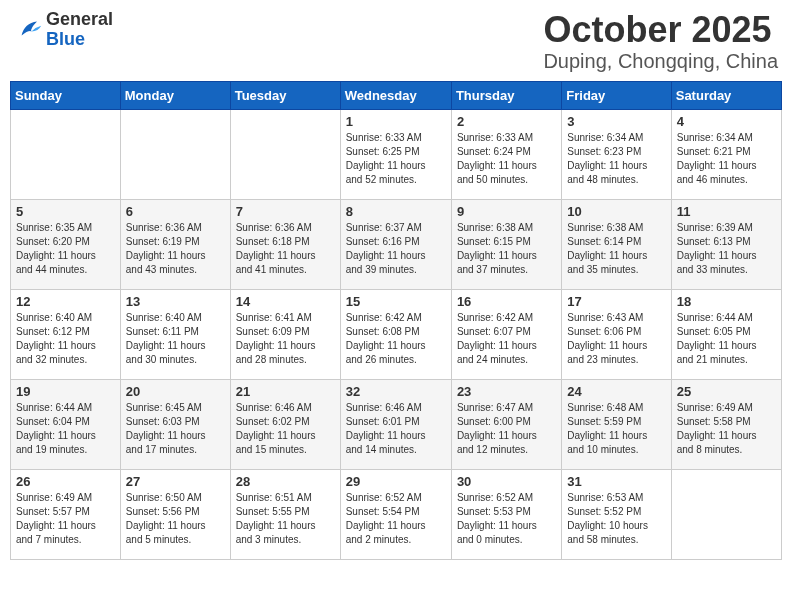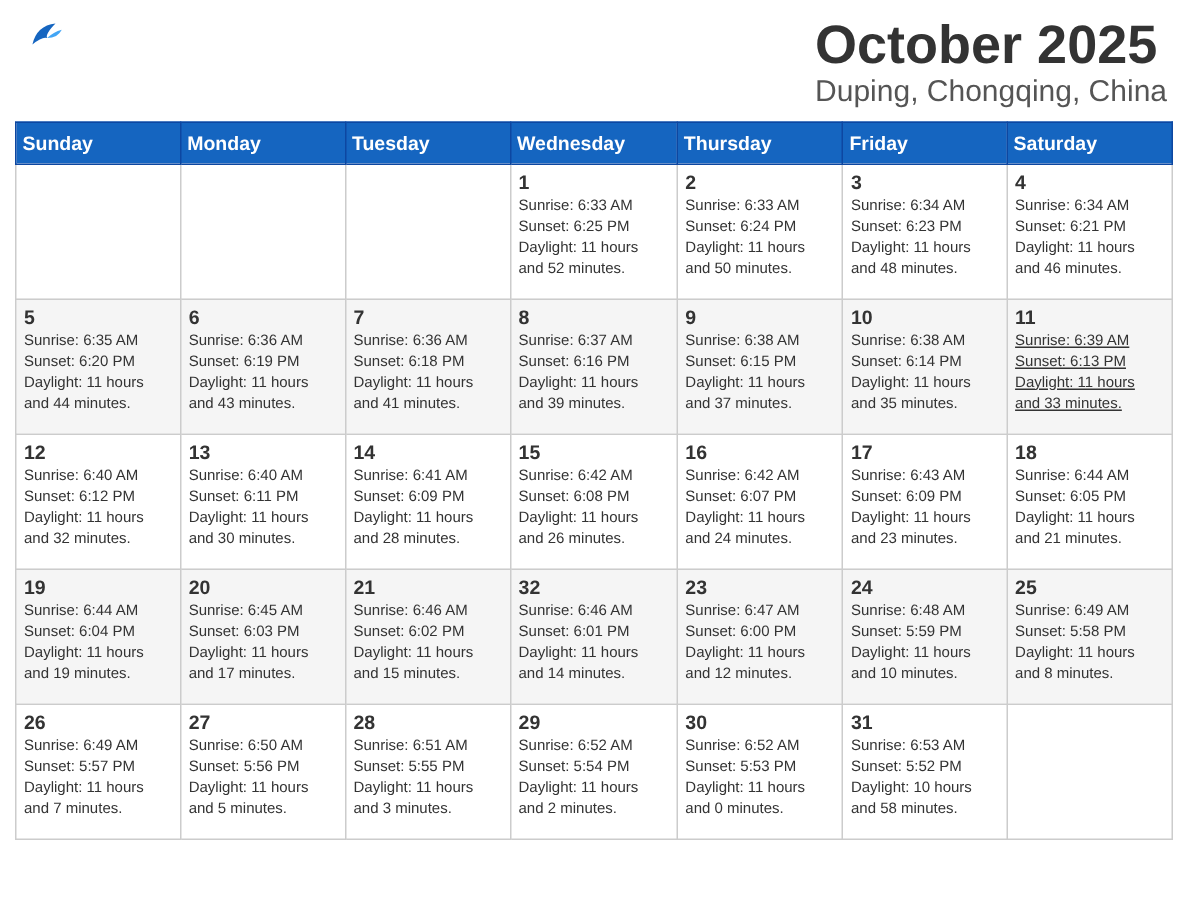--- a/index.html
+++ b/index.html
@@ -90,20 +90,26 @@
   </style>
 </head>
 <body>
 
 <div class="header">
   <div class="logo">
     <svg class="logo-bird" viewBox="0 0 40 40">
       <path d="M8,28 Q12,10 30,8 Q20,18 22,22 Q18,20 8,28Z" fill="#1565c0"></path>
       <path d="M22,22 Q28,16 36,14 Q32,22 22,22Z" fill="#42a5f5"></path>
     </svg>
+    <div>
+      <div class="logo-text">
+        <span class="logo-general">General</span><br>
+        <span class="logo-blue">Blue</span>
+      </div>
+    </div>
   </div>
   <div class="title-block">
     <div class="month-title">October 2025</div>
     <div class="location">Duping, Chongqing, China</div>
   </div>
 </div>
 
 <table class="calendar">
   <thead>
     <tr>
@@ -188,21 +194,21 @@
         </td>
         <td>
           <div class="day-number">10</div>
           <div class="day-info" style="white-space: pre-line;">Sunrise: 6:38 AM
 Sunset: 6:14 PM
 Daylight: 11 hours
 and 35 minutes.</div>
         </td>
         <td>
           <div class="day-number">11</div>
-          <div class="day-info" style="white-space: pre-line; text-decoration: underline;">Sunrise: 6:39 AM
+          <div class="day-info" style="white-space: pre-line;">Sunrise: 6:39 AM
 Sunset: 6:13 PM
 Daylight: 11 hours
 and 33 minutes.</div>
         </td>
       </tr>
       <tr>
         <td>
           <div class="day-number">12</div>
           <div class="day-info" style="white-space: pre-line;">Sunrise: 6:40 AM
 Sunset: 6:12 PM
@@ -233,21 +239,21 @@
         <td>
           <div class="day-number">16</div>
           <div class="day-info" style="white-space: pre-line;">Sunrise: 6:42 AM
 Sunset: 6:07 PM
 Daylight: 11 hours
 and 24 minutes.</div>
         </td>
         <td>
           <div class="day-number">17</div>
           <div class="day-info" style="white-space: pre-line;">Sunrise: 6:43 AM
-Sunset: 6:09 PM
+Sunset: 6:06 PM
 Daylight: 11 hours
 and 23 minutes.</div>
         </td>
         <td>
           <div class="day-number">18</div>
           <div class="day-info" style="white-space: pre-line;">Sunrise: 6:44 AM
 Sunset: 6:05 PM
 Daylight: 11 hours
 and 21 minutes.</div>
         </td>

